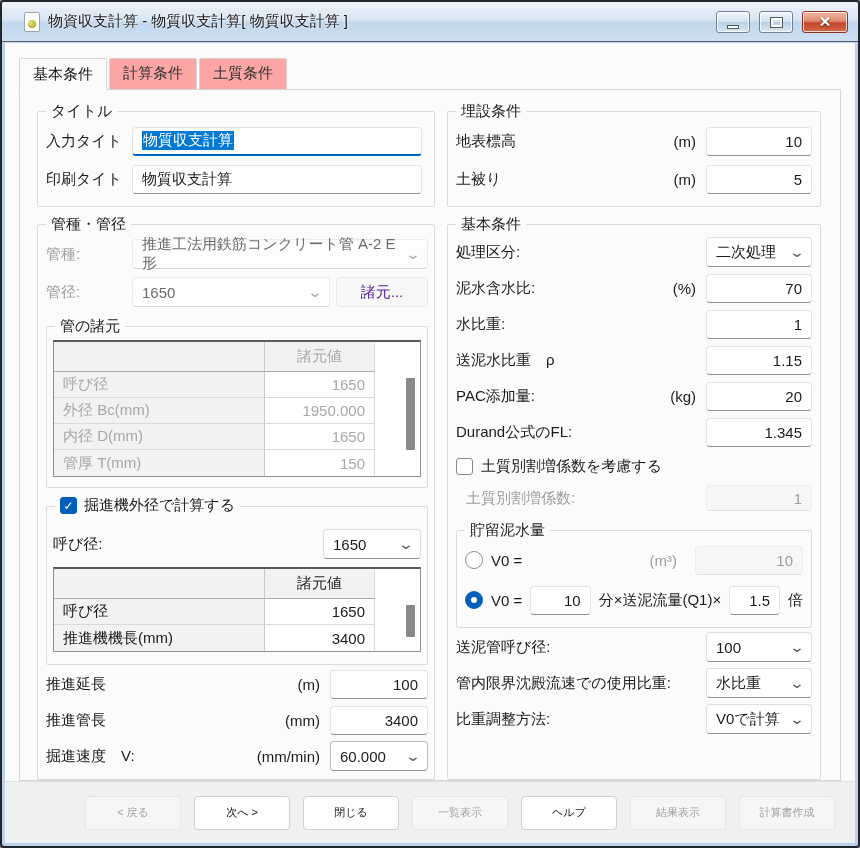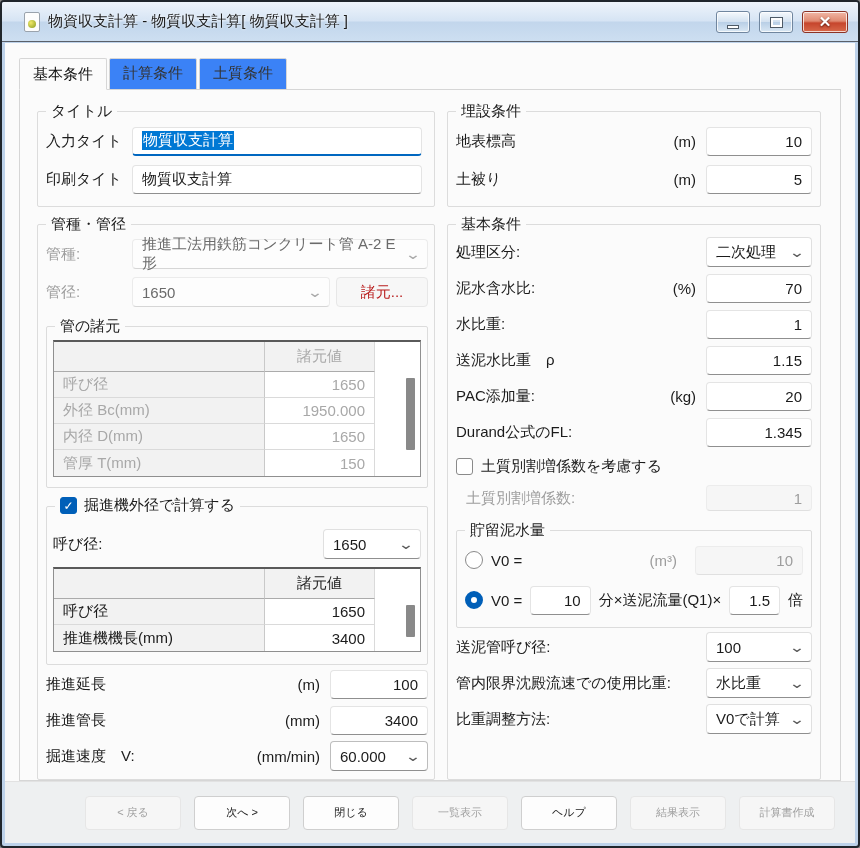--- a/index.html
+++ b/index.html
@@ -27,21 +27,21 @@
           background: linear-gradient(#f1b7a6, #e08a72 45%, #c6452c 55%, #d8694b);
           color: #fff; font-weight: bold; font-size: 15px;
           text-shadow: 0 1px 2px rgba(60,10,0,.8); }
   .glyph-min { width: 12px; height: 4px; background: #fefefe; border: 1px solid #4e5a66; margin-top: 9px; }
   .glyph-max { width: 11px; height: 9px; border: 2px solid #fefefe; outline: 1px solid #4e5a66; }
 
   
   .client { position: absolute; top: 41px; left: 3px; right: 3px; bottom: 3px; background: #fbfbfb; }
 
   .tabstrip { display: flex; padding: 15px 0 0 14px; height: 46px; }
-  .tab { padding: 5px 13px 6px; border: 1px solid #d6d6d6; background: #3b82f6;
+  .tab { padding: 5px 13px 6px; border: 1px solid #d6d6d6; background: #fca5a5;
          margin-right: 2px; margin-bottom: -1px; font-size: 15px; cursor: default;
          border-radius: 2px 2px 0 0; color: #333; position: relative; }
   .tab.active { background: #fbfbfb; color: #111; z-index: 2; border-bottom: 1px solid #fbfbfb; padding-top: 6px; }
 
   .tabpanel { position: relative; margin: 0 14px; height: 692px; border: 1px solid #d6d6d6;
               background: #fbfbfb; display: flex; padding: 0 0 0 17px; z-index: 1; }
   .col-left  { width: 398px; flex: none; }
   .col-right { width: 374px; flex: none; margin-left: 12px; }
 
   
@@ -63,21 +63,21 @@
 
   .dd { height: 30px; background: #fff; border: 1px solid #e0e0e0; border-bottom-color: #8f8f8f;
         border-radius: 4px; padding: 0 8px 0 9px; display: flex; align-items: center;
         justify-content: space-between; font-size: 15px; }
   .dd .chev { color: #5a5a5a; font-size: 14px; margin-left: 6px; transform: scaleX(1.4); }
   .dd.semi { color: #6b6b6b; border-color: #ebebeb; border-bottom-color: #d6d6d6; background: #fdfdfd; }
   .dd.semi .chev { color: #a9a9a9; }
 
   .btn { height: 30px; border: 1px solid #d0d0d0; border-radius: 4px; background: #fdfdfd;
          display: flex; align-items: center; justify-content: center; font-size: 15px; }
-  .btn.dis { color: #b91c1c; background: #f7f7f7; border-color: #e7e7e7; }
+  .btn.dis { color: #4c1d95; background: #f7f7f7; border-color: #e7e7e7; }
 
   
   .spec-table { position: relative; border: 1px solid #8f8f8f; border-top: 2px solid #5a5a5a;
                 background: #fff; display: grid; grid-template-columns: 1fr 110px 45px; }
   .tc { padding: 3px 9px; font-size: 15px; border-bottom: 1px solid #dadada; min-height: 26px;
         display: flex; align-items: center; }
   .tc.head { background: #f2f2f2; min-height: 30px; border-bottom: 1px solid #ababab; }
   .tc.head.val { justify-content: center; }
   .tc.lab { background: #f2f2f2; border-right: 1px solid #c9c9c9; }
   .tc.val { justify-content: flex-end; border-right: 1px solid #dadada; }

